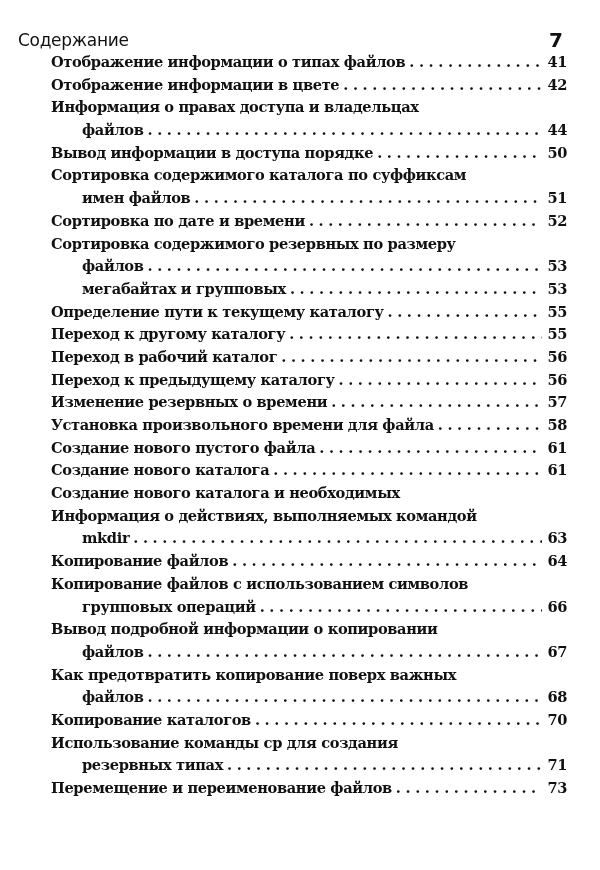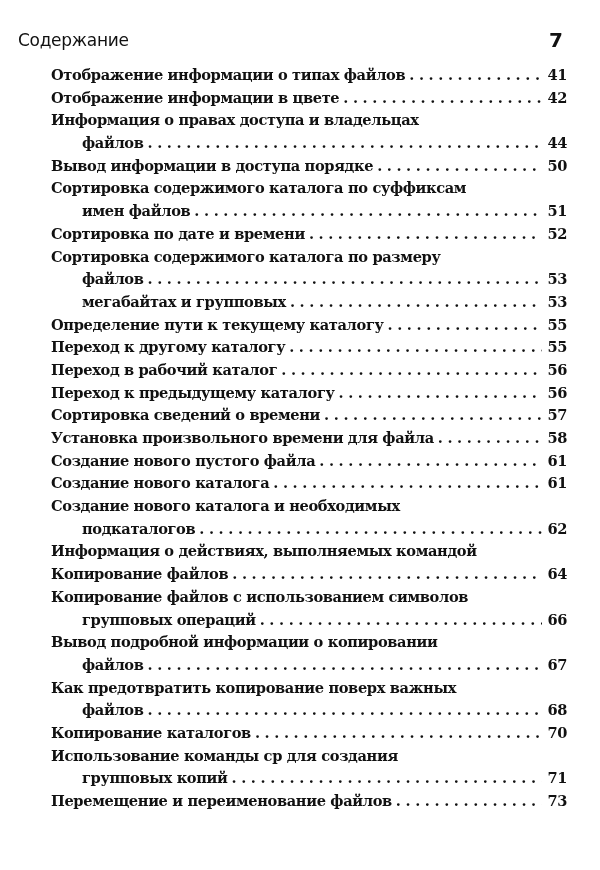--- a/index.html
+++ b/index.html
@@ -1,20 +1,20 @@
 <!DOCTYPE html>
 <html><head>
 <meta charset="utf-8">
 <style>
   html, body { margin: 0; padding: 0; background: #ffffff; }
   body { width: 600px; height: 870px; position: relative; overflow: hidden; color: #111; }
   .header { position: absolute; left: 18px; right: 30px; top: 30px; height: 30px; }
   .header-title { position: absolute; left: 0; top: 0; font-family: "DejaVu Sans", sans-serif; font-size: 17px; font-weight: normal; letter-spacing: -0.3px; }
   .page-num { position: absolute; right: 7px; top: -2px; font-family: "DejaVu Sans", sans-serif; font-size: 20px; font-weight: bold; }
-  .toc { position: absolute; left: 51px; top: 64px; width: 516px; font-family: "DejaVu Serif", serif; font-size: 14.6px; font-weight: bold; letter-spacing: -0.35px; }
+  .toc { position: absolute; left: 51px; top: 51px; width: 516px; font-family: "DejaVu Serif", serif; font-size: 14.6px; font-weight: bold; letter-spacing: -0.35px; }
   .line { position: relative; height: 22.7px; line-height: 22.7px; white-space: nowrap; }
   .line.cont { padding-left: 31px; }
   .lead { display: flex; align-items: baseline; }
   .lead .t { flex: 0 0 auto; padding-right: 4px; }
   .lead .dots { flex: 1 1 auto; overflow: hidden; white-space: nowrap; letter-spacing: 4.2px; }
   .lead .dots::before { content: ". . . . . . . . . . . . . . . . . . . . . . . . . . . . . . . . . . . . . . . . . . . . . . . . . . . . . . . . . . . . . . . . . . . . . . . . . . . ."; letter-spacing: 0; word-spacing: -0.5px; }
   .lead .p { flex: 0 0 auto; padding-left: 5px; text-align: center; min-width: 18px; }
 </style>
 </head>
 <body>
@@ -63,21 +63,21 @@
       </div>
     </div>
     <div>
       <div class="line lead">
         <span class="t">Сортировка по дате и времени</span>
         <span class="dots"></span>
         <span class="p">52</span>
       </div>
     </div>
     <div>
-      <div class="line"><span class="t">Сортировка содержимого каталога по размеру</span></div>
+      <div class="line"><span class="t">Сортировка содержимого резервных по размеру</span></div>
       <div class="line cont lead">
         <span class="t">файлов</span>
         <span class="dots"></span>
         <span class="p">53</span>
       </div>
     </div>
     <div>
       <div class="line cont lead">
         <span class="t">мегабайтах и групповых</span>
         <span class="dots"></span>
@@ -107,21 +107,21 @@
     </div>
     <div>
       <div class="line lead">
         <span class="t">Переход к предыдущему каталогу</span>
         <span class="dots"></span>
         <span class="p">56</span>
       </div>
     </div>
     <div>
       <div class="line lead">
-        <span class="t">Сортировка сведений о времени</span>
+        <span class="t">Изменение резервных о времени</span>
         <span class="dots"></span>
         <span class="p">57</span>
       </div>
     </div>
     <div>
       <div class="line lead">
         <span class="t">Установка произвольного времени для файла</span>
         <span class="dots"></span>
         <span class="p">58</span>
       </div>
@@ -135,28 +135,28 @@
     </div>
     <div>
       <div class="line lead">
         <span class="t">Создание нового каталога</span>
         <span class="dots"></span>
         <span class="p">61</span>
       </div>
     </div>
     <div>
       <div class="line"><span class="t">Создание нового каталога и необходимых</span></div>
-      <div class="line cont lead">
-        <span class="t">подкаталогов</span>
-        <span class="dots"></span>
-        <span class="p">62</span>
-      </div>
     </div>
     <div>
       <div class="line"><span class="t">Информация о действиях, выполняемых командой</span></div>
+      <div class="line cont lead">
+        <span class="t">mkdir</span>
+        <span class="dots"></span>
+        <span class="p">63</span>
+      </div>
     </div>
     <div>
       <div class="line lead">
         <span class="t">Копирование файлов</span>
         <span class="dots"></span>
         <span class="p">64</span>
       </div>
     </div>
     <div>
       <div class="line"><span class="t">Копирование файлов с использованием символов</span></div>
@@ -185,21 +185,21 @@
     <div>
       <div class="line lead">
         <span class="t">Копирование каталогов</span>
         <span class="dots"></span>
         <span class="p">70</span>
       </div>
     </div>
     <div>
       <div class="line"><span class="t">Использование команды cp для создания</span></div>
       <div class="line cont lead">
-        <span class="t">групповых копий</span>
+        <span class="t">резервных типах</span>
         <span class="dots"></span>
         <span class="p">71</span>
       </div>
     </div>
     <div>
       <div class="line lead">
         <span class="t">Перемещение и переименование файлов</span>
         <span class="dots"></span>
         <span class="p">73</span>
       </div>

